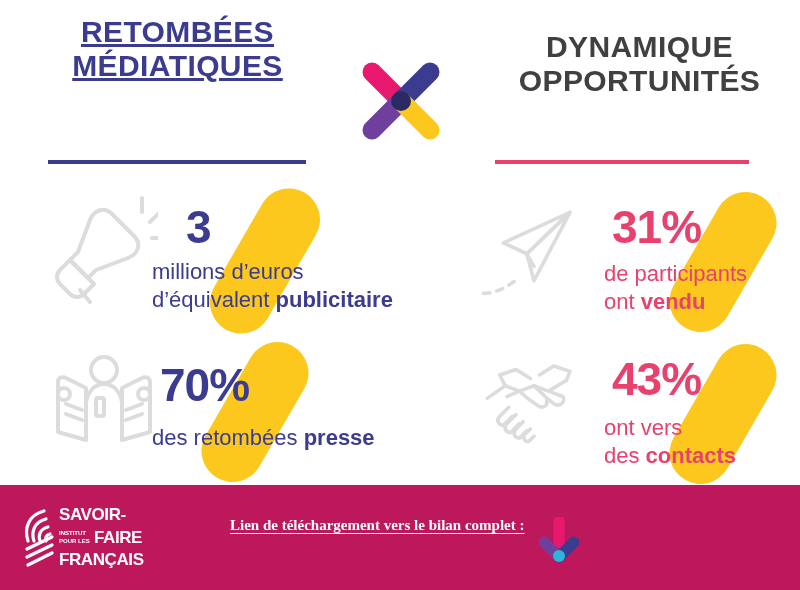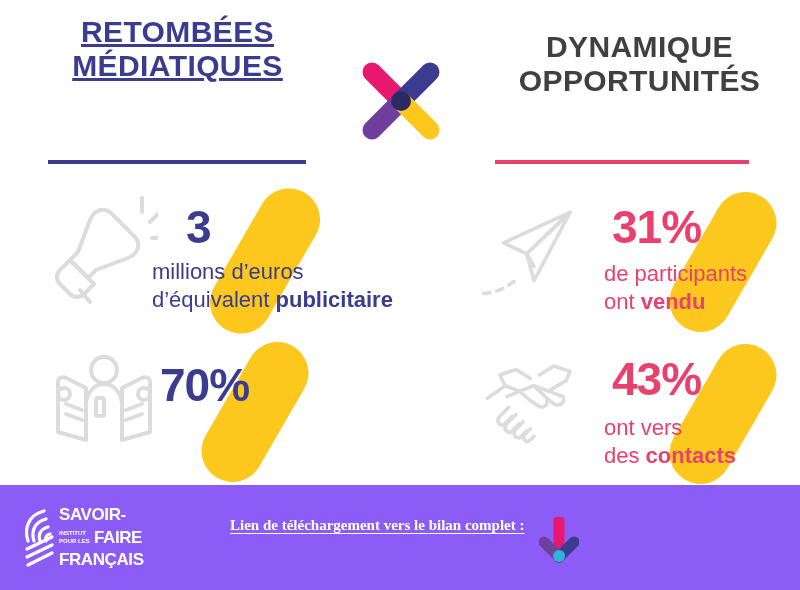--- a/index.html
+++ b/index.html
@@ -159,21 +159,21 @@
   #stat-4 .stat-number { margin-left: 30px; }
   #stat-4 .stat-caption-wrap { margin-top: 12px; margin-left: 22px; }
 
   
   .footer {
     position: absolute;
     left: 0;
     bottom: 0;
     width: 800px;
     height: 105px;
-    background: #8b5cf6;
+    background: #be185d;
   }
   .logo {
     position: absolute;
     left: 22px;
     top: 18px;
     width: 125px;
     height: 68px;
   }
   .download-row {
     position: absolute;
@@ -275,20 +275,23 @@
         <path d="M76 66 L92 60"></path>
         <path d="M76 76 L92 70"></path>
         <rect x="46" y="54" width="8" height="18" rx="2"></rect>
       </g>
     </svg>
     <div class="stat-body">
       <div class="pill"></div>
       <div class="stat-text">
         <div class="stat-number blue">70%</div>
         <div class="stat-caption-wrap">
+          <p class="stat-caption blue">
+            <span>des retombées </span><b>presse</b>
+          </p>
         </div>
       </div>
     </div>
   </div>
 
   <div class="stat" id="stat-3">
     <svg class="stat-icon" viewBox="0 0 120 115">
       <g fill="none" stroke="#dcdcdc" stroke-width="4" stroke-linecap="round" stroke-linejoin="round">
         <path d="M100 14 L26 48 L52 60 Z"></path>
         <path d="M100 14 L52 60 L60 90 Z"></path>

